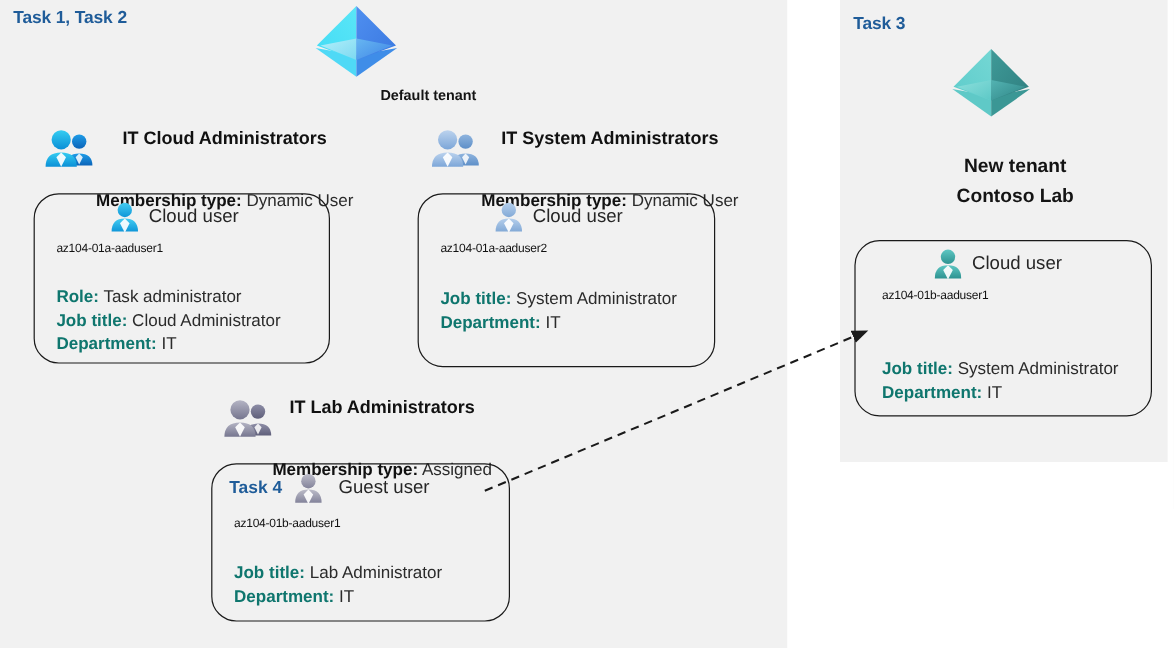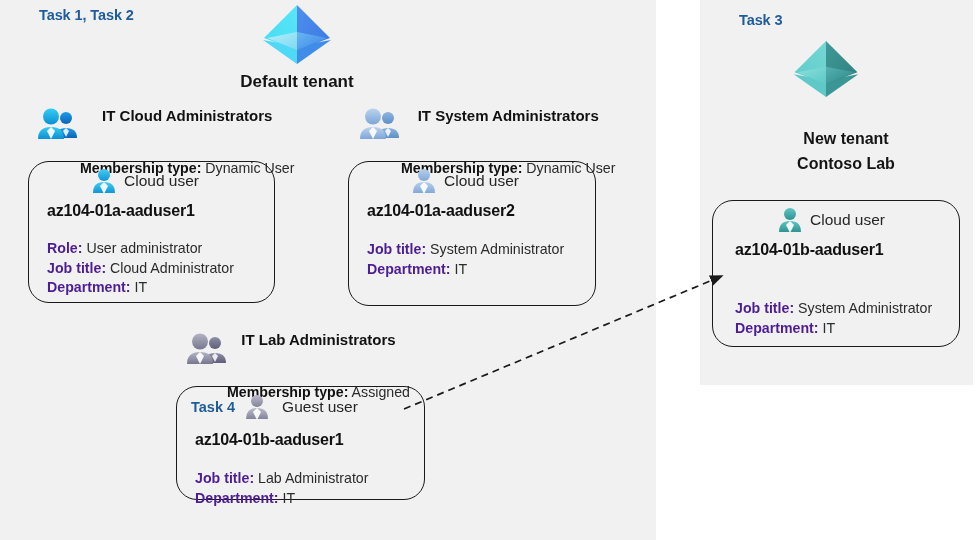--- a/index.html
+++ b/index.html
@@ -7,21 +7,21 @@
     width:978px;height:540px;position:relative;overflow:hidden;
     font-family:"Liberation Sans","DejaVu Sans",sans-serif;
     color:#1a1a1a;
   }
   .panel{position:absolute;background:#f1f1f1;}
   #left-panel{left:0;top:0;width:656px;height:540px;}
   #right-panel{left:700px;top:0;width:273px;height:385px;}
 
   .task-tag{
     position:absolute;color:#1f5c99;font-weight:bold;font-size:14.5px;
-    letter-spacing:-0.1px;white-space:nowrap;margin-left:28px;
+    letter-spacing:-0.1px;white-space:nowrap;
   }
 
   .tenant-label{
     position:absolute;text-align:center;font-weight:bold;
     color:#141414;white-space:nowrap;
   }
 
   
   .pyramid{position:absolute;}
   .pyramid svg{display:block;}
@@ -39,26 +39,26 @@
   .card-head{
     position:absolute;display:flex;align-items:center;white-space:nowrap;
   }
   .card-head .u-icon{width:26px;height:26px;display:block;}
   .card-head .u-label{font-size:15.5px;color:#262626;margin-left:7px;}
   .card-head .task4{
     font-size:14.5px;font-weight:bold;color:#1f5c99;margin-right:9px;
   }
 
   .card-name{
-    position:absolute;font-weight:bold;font-size:16px;color:#111;
+    position:absolute;font-weight:normal;font-size:10px;color:#111;
     white-space:nowrap;letter-spacing:-0.2px;
   }
   .attr-list{position:absolute;}
   .attr{font-size:14.2px;color:#2b2b2b;white-space:nowrap;line-height:19.5px;}
-  .attr b{color:#4c1d95;font-weight:bold;}
+  .attr b{color:#0f766e;font-weight:bold;}
 
   
   .group-block{position:absolute;}
   .group-title{font-weight:bold;font-size:15px;color:#111;white-space:nowrap;line-height:20px;text-align:center;}
   .group-sub{font-size:14.2px;color:#2b2b2b;white-space:nowrap;line-height:21px;margin-top:32px;}
   .group-sub b{color:#111;font-weight:bold;}
 
   #connector{position:absolute;left:0;top:0;width:978px;height:540px;pointer-events:none;}
 </style>
 </head>
@@ -91,21 +91,21 @@
       </linearGradient>
     </defs>
     <polygon points="42,44 8,38 42,62" fill="#4fd9f6"></polygon>
     <polygon points="42,44 76,38 42,62" fill="#3f8de8"></polygon>
     <polygon points="42,3 42,48 9,36" fill="url(#pyL)"></polygon>
     <polygon points="42,3 42,48 75,36" fill="url(#pyR)"></polygon>
     <polygon points="42,30 42,48 12,36" fill="url(#pyBL)" opacity="0.95"></polygon>
     <polygon points="42,30 42,48 72,36" fill="url(#pyBR)" opacity="0.95"></polygon>
   </svg>
 </div>
-<div class="tenant-label" style="left:197px;top:72px;width:200px;font-size:17px;">Default tenant</div>
+<div class="tenant-label" style="left:197px;top:72px;width:200px;font-size:12px;text-align:right;">Default tenant</div>
 
 <div class="pyramid" style="left:786px;top:38px;">
   <svg width="80" height="63" viewBox="0 0 84 66">
     <defs>
       <linearGradient id="tyL" x1="0" y1="1" x2="1" y2="0">
         <stop offset="0" stop-color="#5ecccb"></stop>
           <stop offset="1" stop-color="#74d7d4"></stop>
       </linearGradient>
       <linearGradient id="tyR" x1="0" y1="0" x2="1" y2="1">
         <stop offset="0" stop-color="#3f9a98"></stop>
@@ -173,21 +173,21 @@
       <circle cx="13" cy="7" r="6" fill="url(#u1)"></circle>
       <path d="M2 25 q0-11 11-11 q11 0 11 11 z" fill="url(#u1)"></path>
       <path d="M13 14 l4 4 l-4 8 l-4-8 z" fill="#ffffff" opacity="0.92"></path>
     </svg>
     <span class="u-label">Cloud user</span>
   </div>
   <div class="card-name" style="left:18px;top:40px;">az104-01a-aaduser1</div>
   <div class="attr-list" style="left:18px;top:77px;">
     <div class="attr">
       <b>Role:</b>
-      <span>User administrator</span>
+      <span>Task administrator</span>
     </div>
     <div class="attr">
       <b>Job title:</b>
       <span>Cloud Administrator</span>
     </div>
     <div class="attr">
       <b>Department:</b>
       <span>IT</span>
     </div>
   </div>
@@ -270,21 +270,21 @@
   </svg>
 </div>
 <div class="group-block" style="left:227px;top:330px;">
   <div class="group-title">IT Lab Administrators</div>
   <div class="group-sub">
     <b>Membership type:</b>
     <span>Assigned</span>
   </div>
 </div>
 
-<div class="card" style="left:176px;top:386px;width:249px;height:114px;">
+<div class="card" style="left:176px;top:386px;width:249px;height:132px;">
   <div class="card-head" style="left:14px;top:7px;">
     <span class="task4">Task 4</span>
     <svg class="u-icon" viewBox="0 0 26 26">
       <defs>
           <linearGradient id="u3" x1="0" y1="0" x2="0" y2="1">
         <stop offset="0" stop-color="#bcbcc9"></stop>
             <stop offset="1" stop-color="#83839a"></stop>
           </linearGradient>
         </defs>
       <circle cx="13" cy="7" r="6" fill="url(#u3)"></circle>

